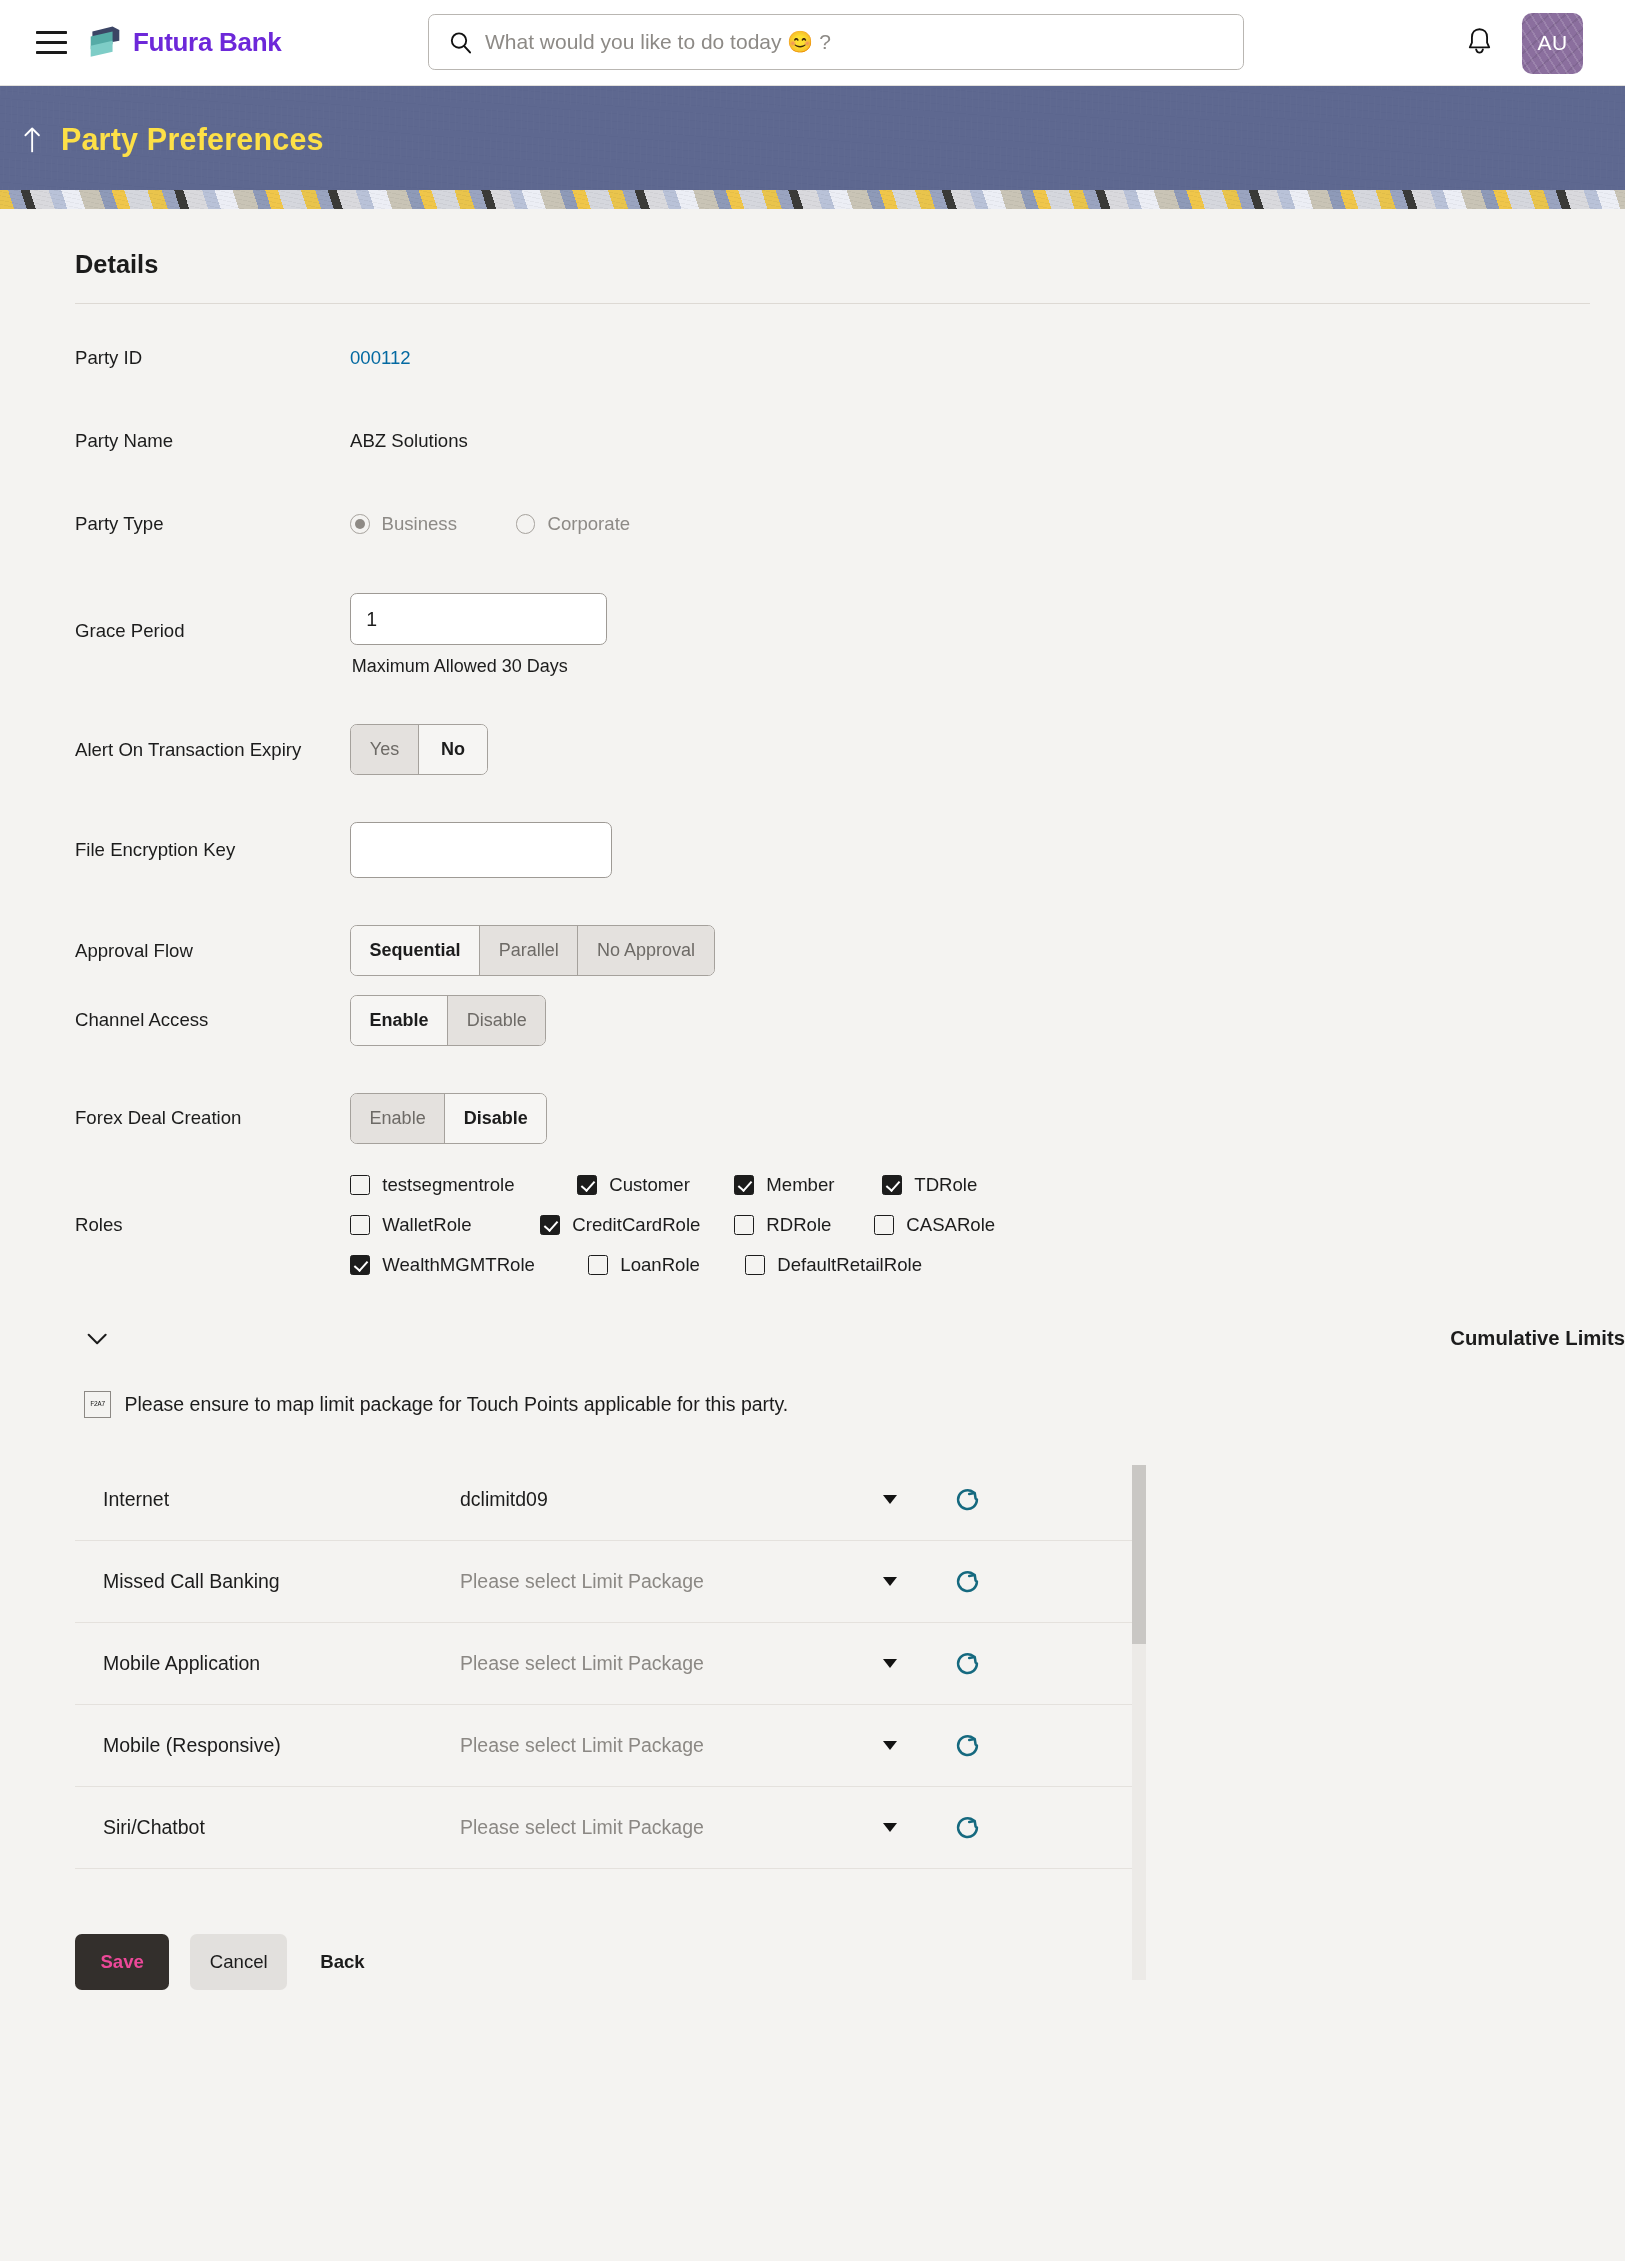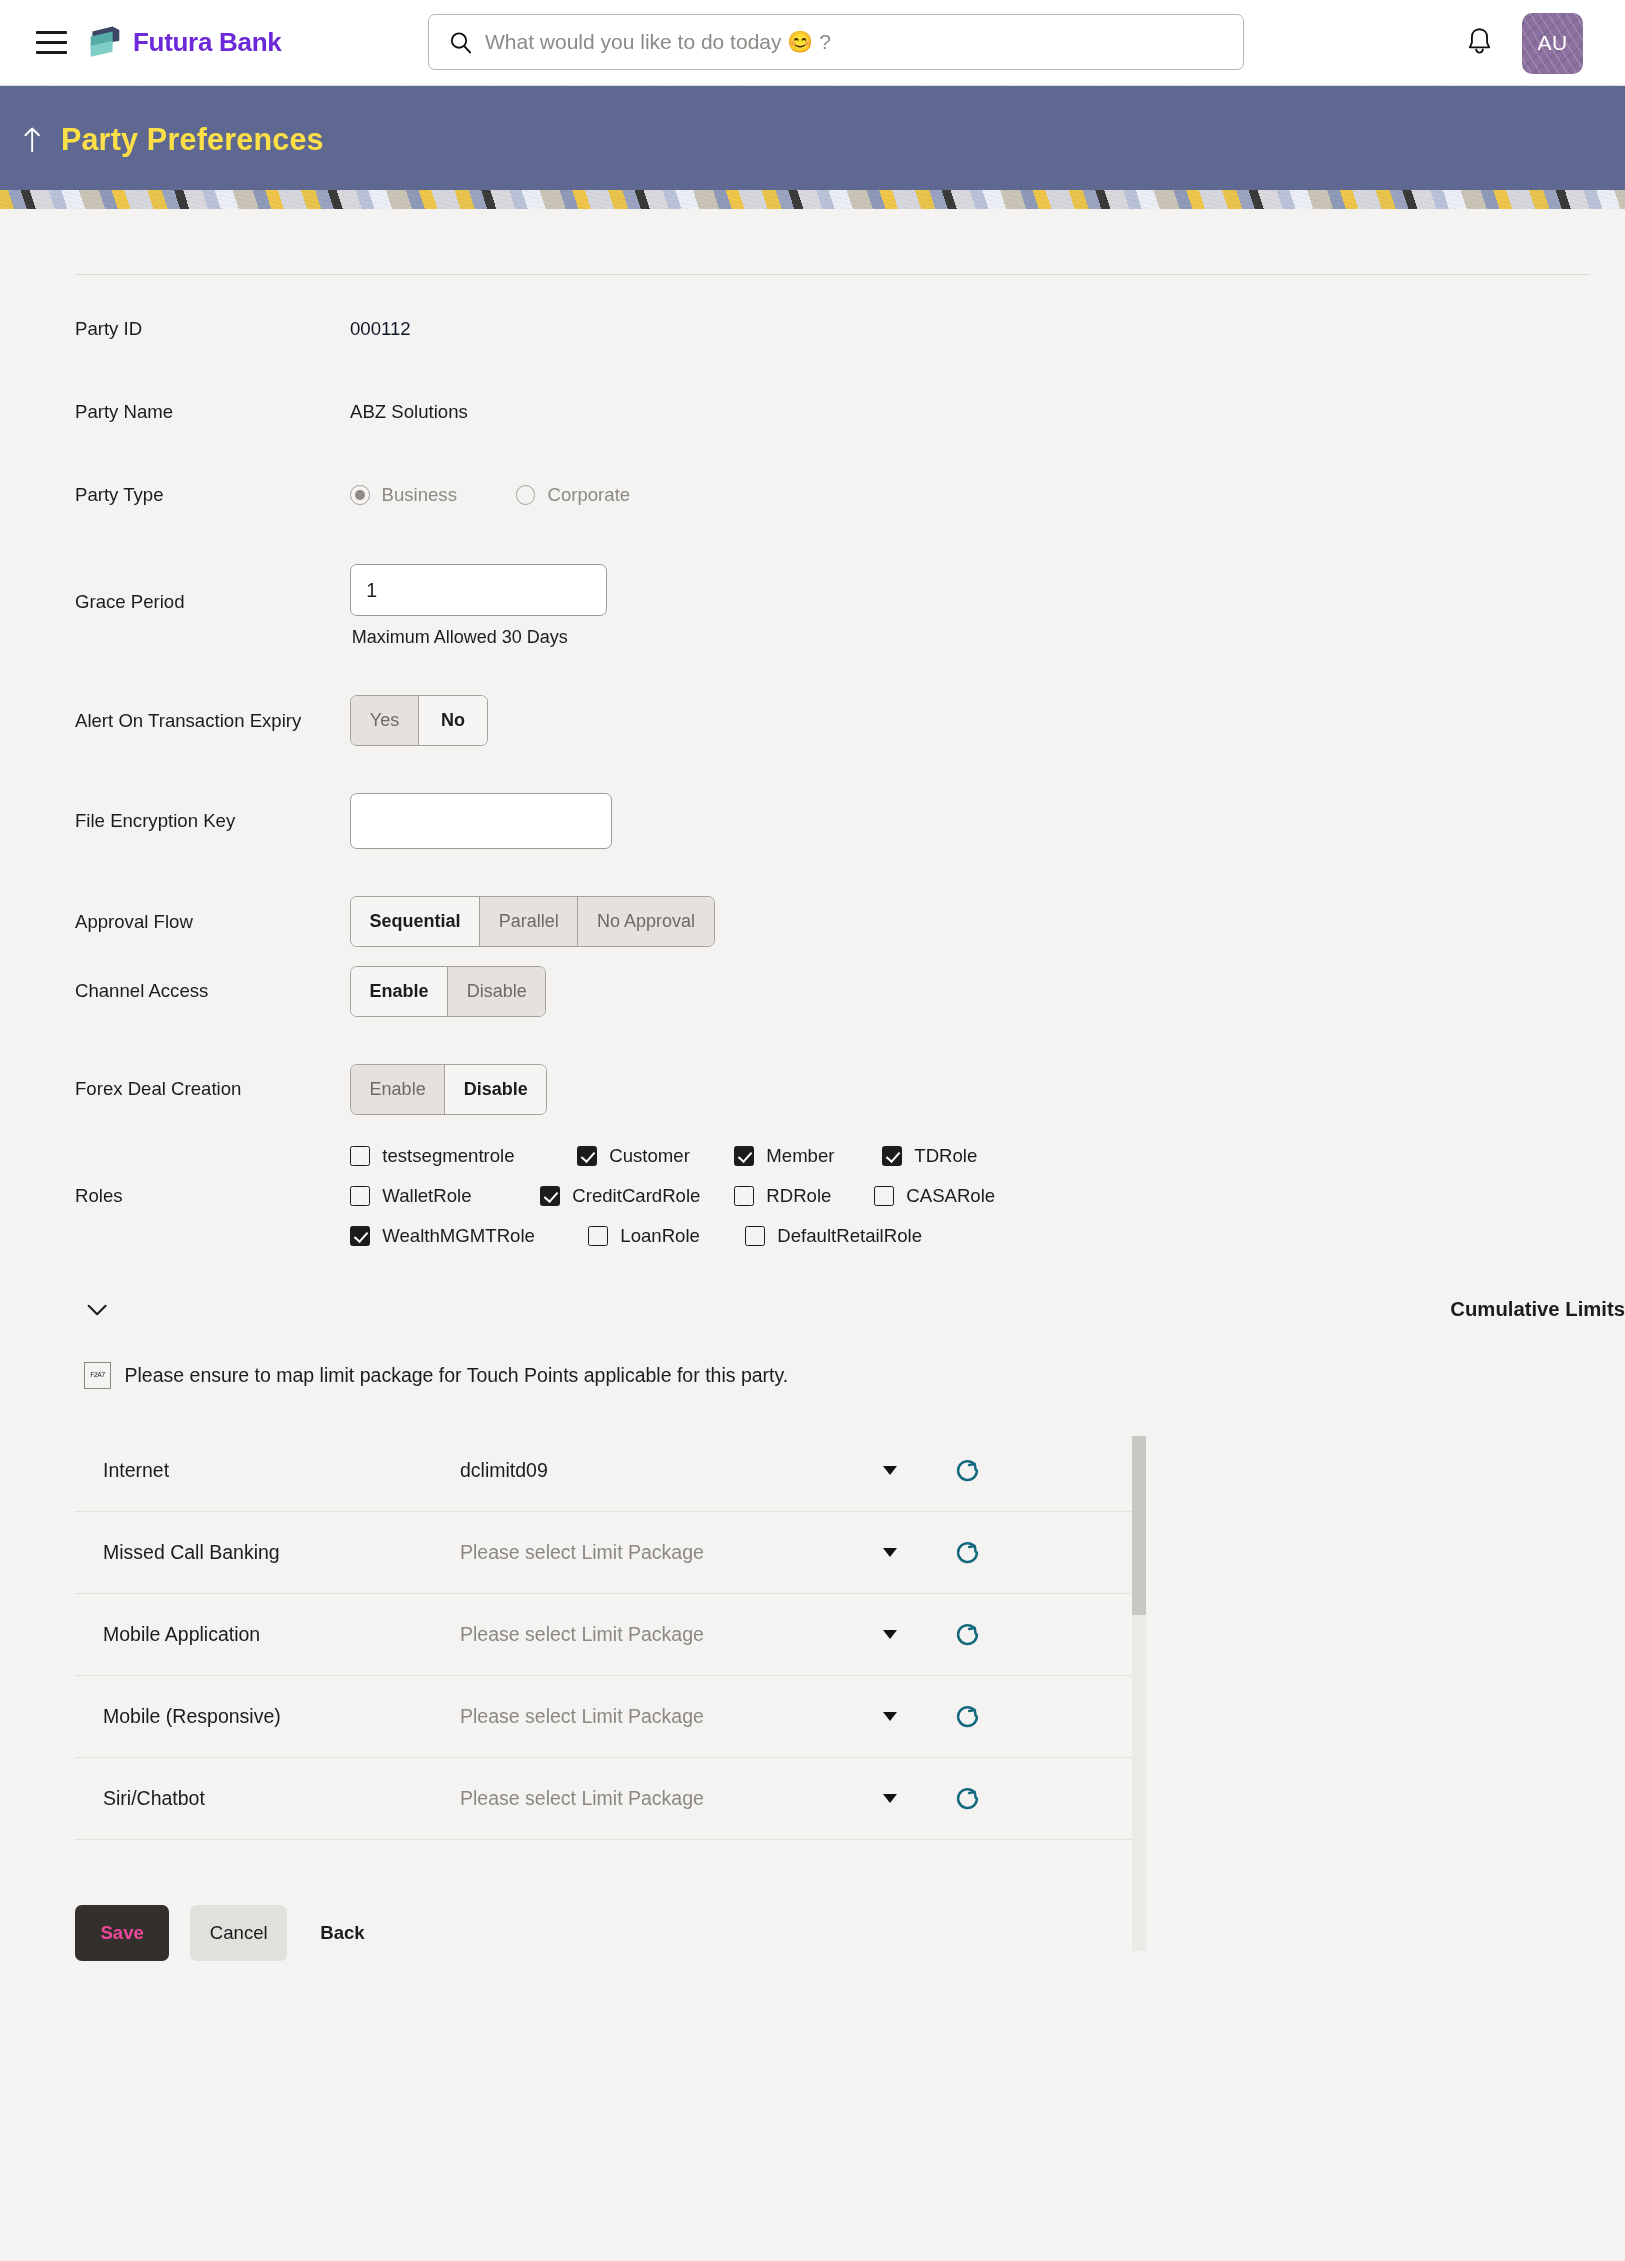--- a/index.html
+++ b/index.html
@@ -286,28 +286,29 @@
   </div>
 </div>
 <div class="stripe">
   <div class="bands"></div>
     <div class="speck"></div>
 </div>
 
 <div class="sheet">
 
   <div class="section-head">
+    <div class="section-title">Details</div>
     <div class="rule"></div>
   </div>
 
   <div class="form">
 
     <div class="row" style="margin-top:22px">
       <div class="lbl">Party ID</div>
-      <div class="fld" style="font-size:18.6px;color:#0f172a">000112</div>
+      <div class="fld" style="font-size:18.6px;color:#0369a1">000112</div>
     </div>
 
     <div class="row gap-a">
       <div class="lbl">Party Name</div>
       <div class="fld" style="font-size:18.6px;color:#1c1c1c">ABZ Solutions</div>
     </div>
 
     <div class="row gap-a">
       <div class="lbl">Party Type</div>
       <div class="fld">

